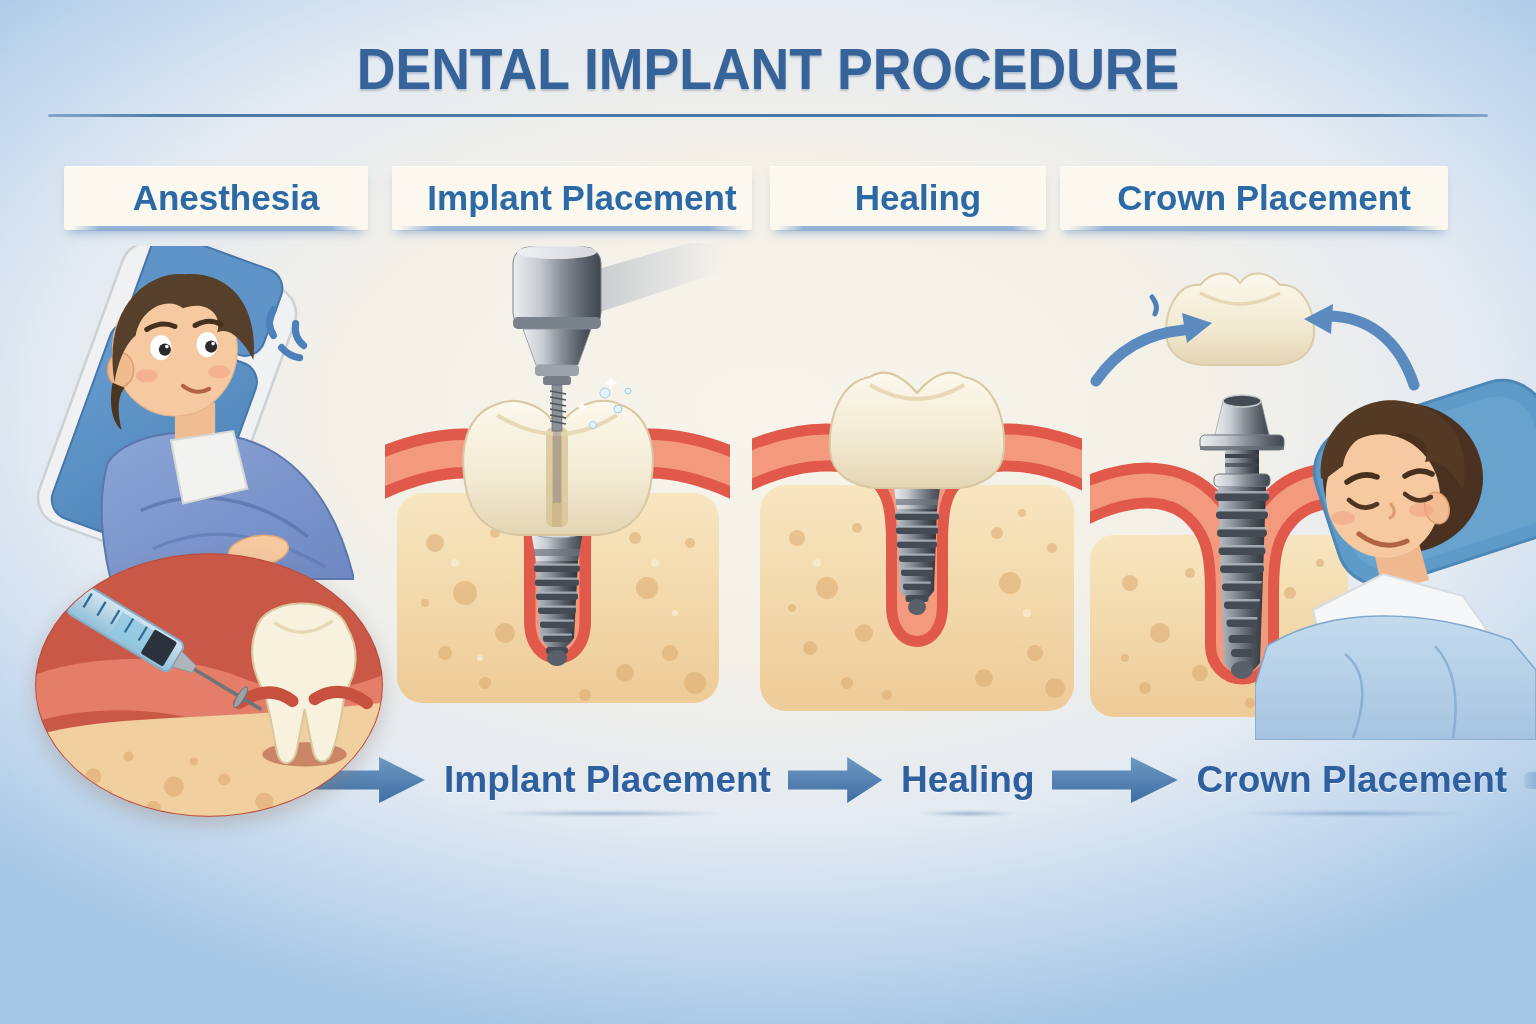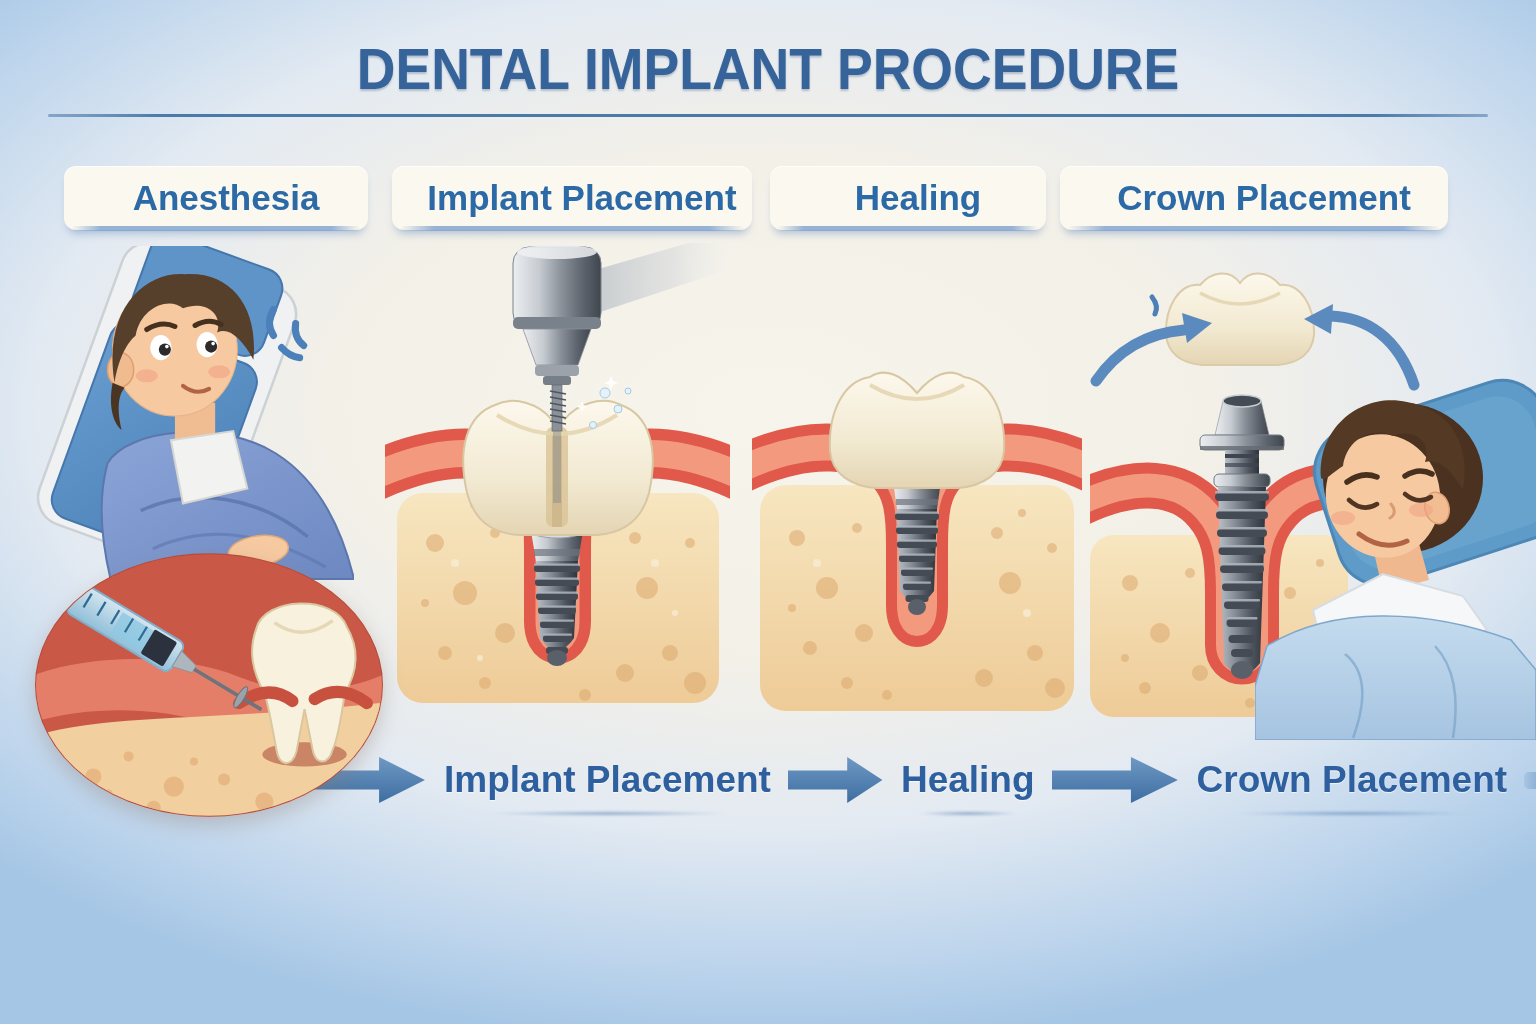--- a/index.html
+++ b/index.html
@@ -23,21 +23,21 @@
   }
   .divider {
     position:absolute; left:48px; top:114px; width:1440px; height:3px;
     background:linear-gradient(90deg, rgba(74,122,168,.55), #4a7aa8 8%, #4a7aa8 92%, rgba(74,122,168,.55));
     border-radius:2px;
   }
 
   
   .banner {
     position:absolute; top:166px; height:64px;
-    background:#fbf8ef; border-radius:12px;
+    background:#fbf8ef; border-radius:3px;
     display:flex; align-items:center; justify-content:center;
     box-shadow:0 7px 9px -4px rgba(108,143,190,.55), 0 1px 0 rgba(255,255,255,.8) inset;
     padding-left:20px;
   }
   .banner::after {
     content:""; position:absolute; left:8px; right:8px; bottom:-1px; height:5px;
     background:linear-gradient(90deg, rgba(125,160,205,0), rgba(125,160,205,.8) 10%, rgba(125,160,205,.8) 90%, rgba(125,160,205,0));
     border-radius:3px; filter:blur(.6px);
   }
   .banner span { font-size:35px; font-weight:700; color:#2b6aa6; }

